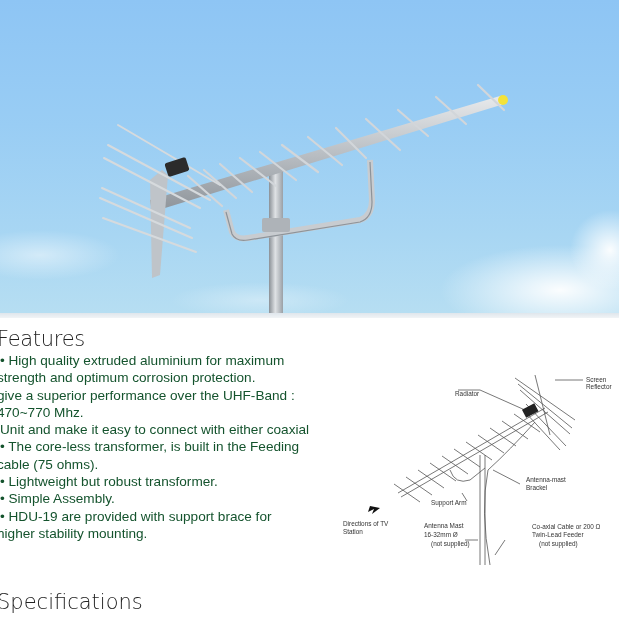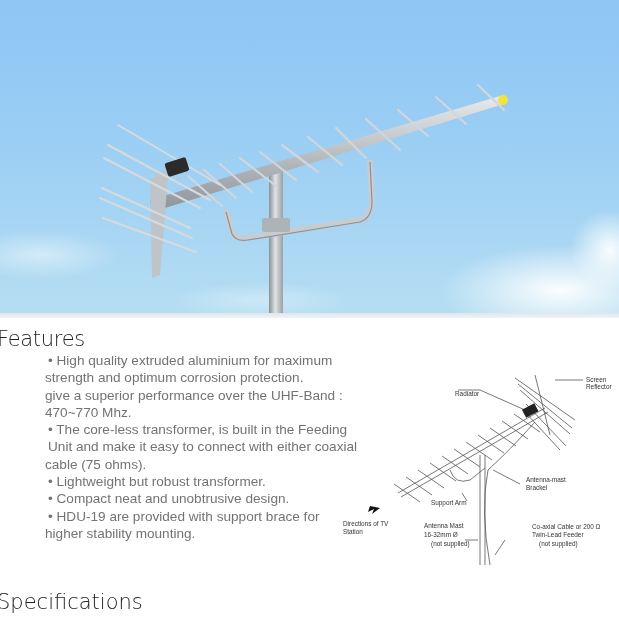--- a/index.html
+++ b/index.html
@@ -17,23 +17,22 @@
     background: linear-gradient(180deg, #dfe6ec 0%, #f1f4f6 100%);
   }
 
   .features-title {
     position: absolute; left: -3px; top: 327px;
     font-size: 21px; font-weight: normal; letter-spacing: -0.3px; color: #222;
     font-family: "DejaVu Sans", sans-serif; font-weight: 200;
   }
   .feature-list { position: absolute; left: 0; top: 352px; width: 360px; }
   .feature-line {
-    font-size: 13.6px; line-height: 17.3px; white-space: nowrap; color: #737373;
+    font-size: 13.6px; line-height: 17.3px; white-space: nowrap; color: #14532d;
     font-family: "Liberation Sans", sans-serif;
-    padding-left: 48px;
   }
   .feature-line.cont { margin-left: -3px; }
 
   .spec-title {
     position: absolute; left: -3px; top: 590px;
     font-size: 21px; color: #222;
     font-family: "DejaVu Sans", sans-serif; font-weight: 200;
   }
 
   .diagram { position: absolute; left: 330px; top: 360px; width: 289px; height: 205px; }
@@ -111,25 +110,25 @@
   </svg>
 </div>
 <div class="photo-border"></div>
 
 <div class="features-title">Features</div>
 <div class="feature-list">
   <div class="feature-line">• High quality extruded aluminium for maximum</div>
   <div class="feature-line cont">strength and optimum corrosion protection.</div>
   <div class="feature-line cont">give a superior performance over the UHF-Band :</div>
   <div class="feature-line cont">470~770 Mhz.</div>
+  <div class="feature-line">Unit and make it easy to connect with either coaxial</div>
   <div class="feature-line">• The core-less transformer, is built in the Feeding</div>
-  <div class="feature-line">Unit and make it easy to connect with either coaxial</div>
   <div class="feature-line cont">cable (75 ohms).</div>
   <div class="feature-line">• Lightweight but robust transformer.</div>
-  <div class="feature-line">• Compact neat and unobtrusive design.</div>
+  <div class="feature-line">• Simple Assembly.</div>
   <div class="feature-line">• HDU-19  are provided with support brace for</div>
   <div class="feature-line cont">higher stability mounting.</div>
 </div>
 
 <div class="spec-title">Specifications</div>
 
 <div class="diagram">
   <svg width="289" height="205" viewBox="0 0 289 205">
     <g fill="none" stroke="#555" stroke-width="0.8">
 

